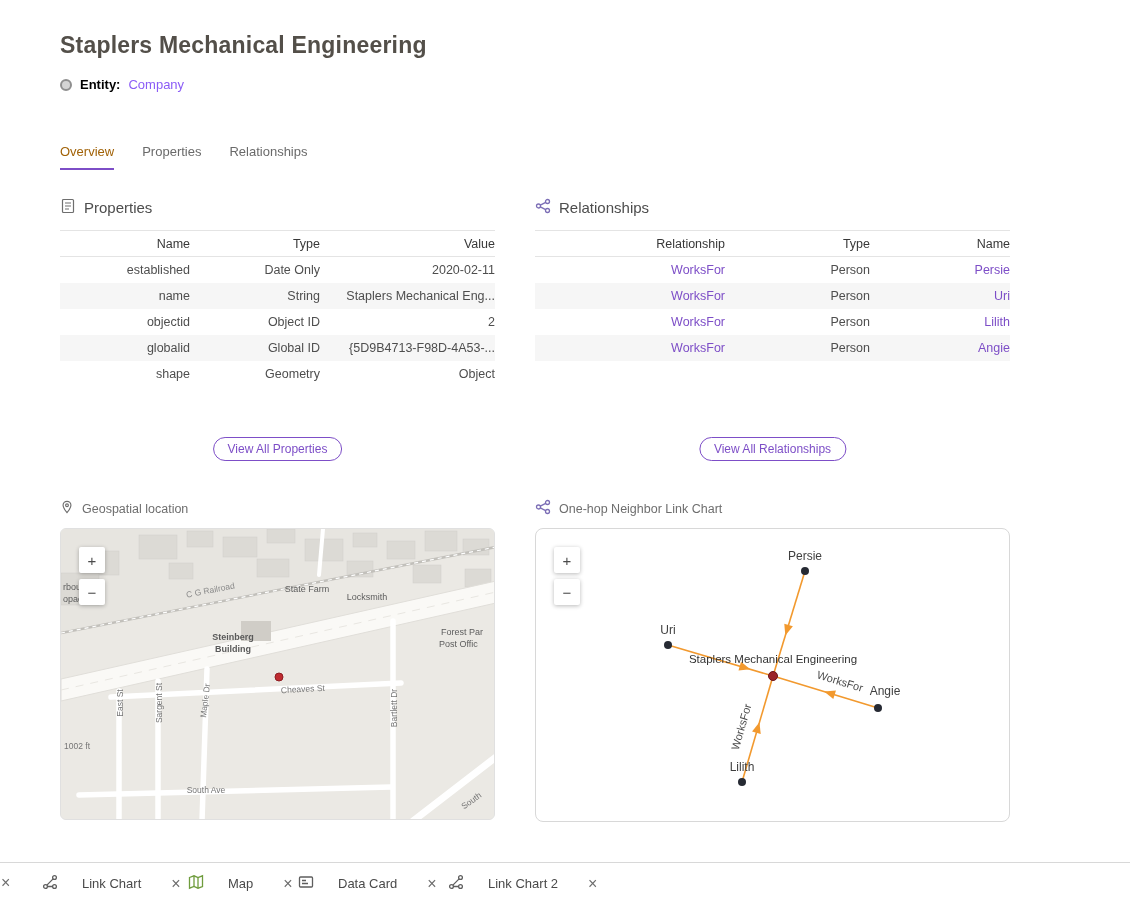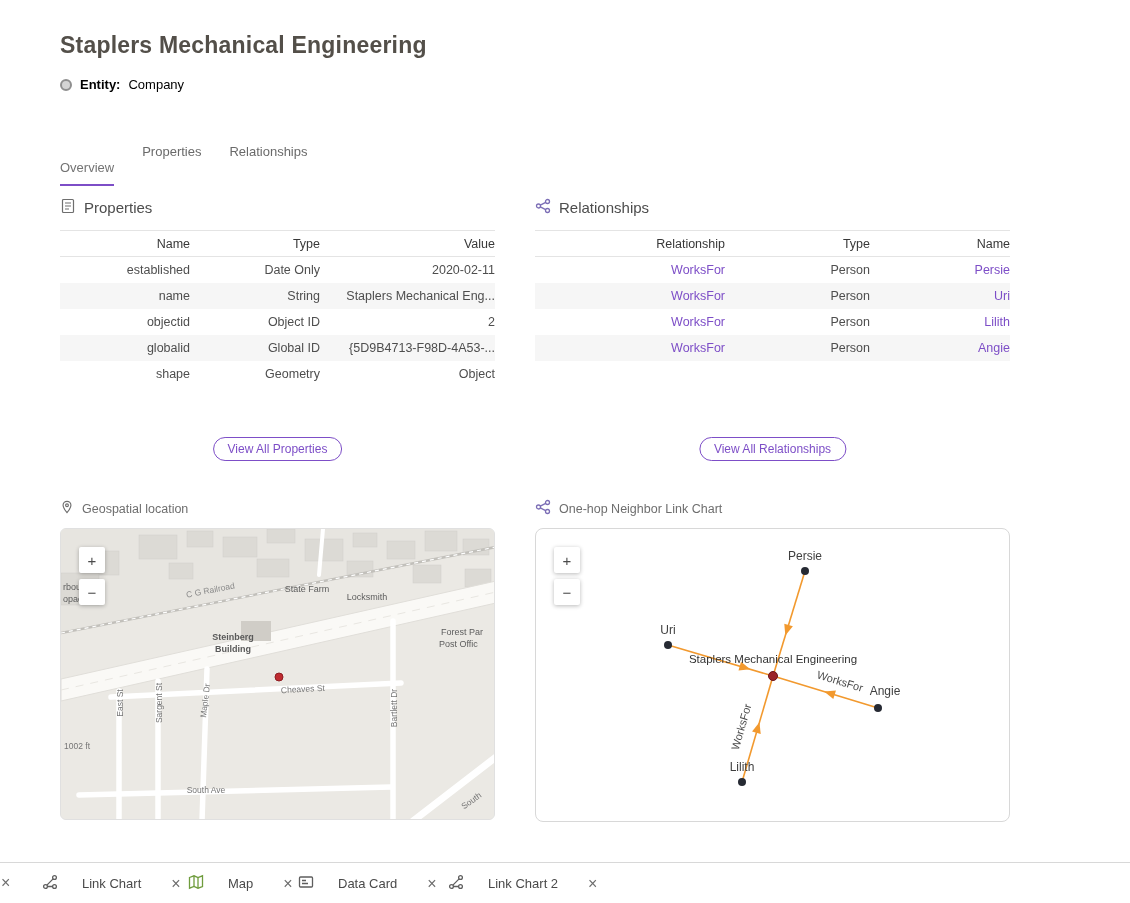--- a/index.html
+++ b/index.html
@@ -4,29 +4,29 @@
 <style>
   * { margin:0; padding:0; box-sizing:border-box; }
   html,body { width:1130px; height:903px; background:#fff; }
   body { font-family:"Liberation Sans", sans-serif; color:#4c4c4c; overflow:hidden; }
   .page { position:relative; width:1130px; height:653px; background:#fff; }
 
   .title { position:absolute; left:60px; top:32px; font-size:23px; font-weight:700; color:#534f49; letter-spacing:.2px; }
   .entity-row { position:absolute; left:60px; top:77px; display:flex; align-items:center; gap:8px; font-size:13px; }
   .entity-dot { width:12px; height:12px; border-radius:50%; background:#d4d4d4; border:2px solid #8f8f8f; }
   .entity-label { font-weight:700; color:#000000; }
-  .entity-type { color:#000000; }
+  .entity-type { color:#8b5cf6; }
 
   .menu { position:absolute; left:942px; top:30px; width:156px; background:#fff; border-radius:4px;
           box-shadow:0 1px 8px rgba(0,0,0,.16); padding:6px 0; z-index:20; }
   .menu-item { display:flex; align-items:center; gap:13px; padding:13px 10px 13px 22px; font-size:13.5px; color:#6e6e6e; cursor:pointer; }
 
   .tabs { position:absolute; left:60px; top:144px; display:flex; gap:28px; font-size:13px; }
   .tab { padding-bottom:9px; color:#6a6a6a; cursor:pointer; border-bottom:2px solid transparent; }
-  .tab.active { color:#737373; border-bottom-color:#7d4ec7;margin-top:16px; }
+  .tab.active { color:#a16207; border-bottom-color:#7d4ec7; }
 
   .section { position:absolute; top:196px; }
   .section.left { left:60px; width:435px; height:280px; }
   .section.right { left:535px; width:475px; height:280px; }
   .sec-head { display:flex; align-items:center; gap:8px; font-size:15px; color:#4d4d4d; height:22px; }
   table { width:100%; border-collapse:collapse; margin-top:12px; table-layout:fixed;text-align:right; }
   thead td { border-top:1px solid #e4e4e4; border-bottom:1px solid #e4e4e4; height:26px; font-size:12.5px; color:#383838; padding-left:12px; }
   tbody td { height:26px; font-size:12.5px; color:#4e4e4e; padding-left:12px; overflow:hidden; white-space:nowrap; text-overflow:ellipsis;margin-top:44px; }
   tbody tr:nth-child(even) { background:#f6f6f6; }
   .plink { color:#7d4ec7; text-decoration:none; cursor:pointer; }

